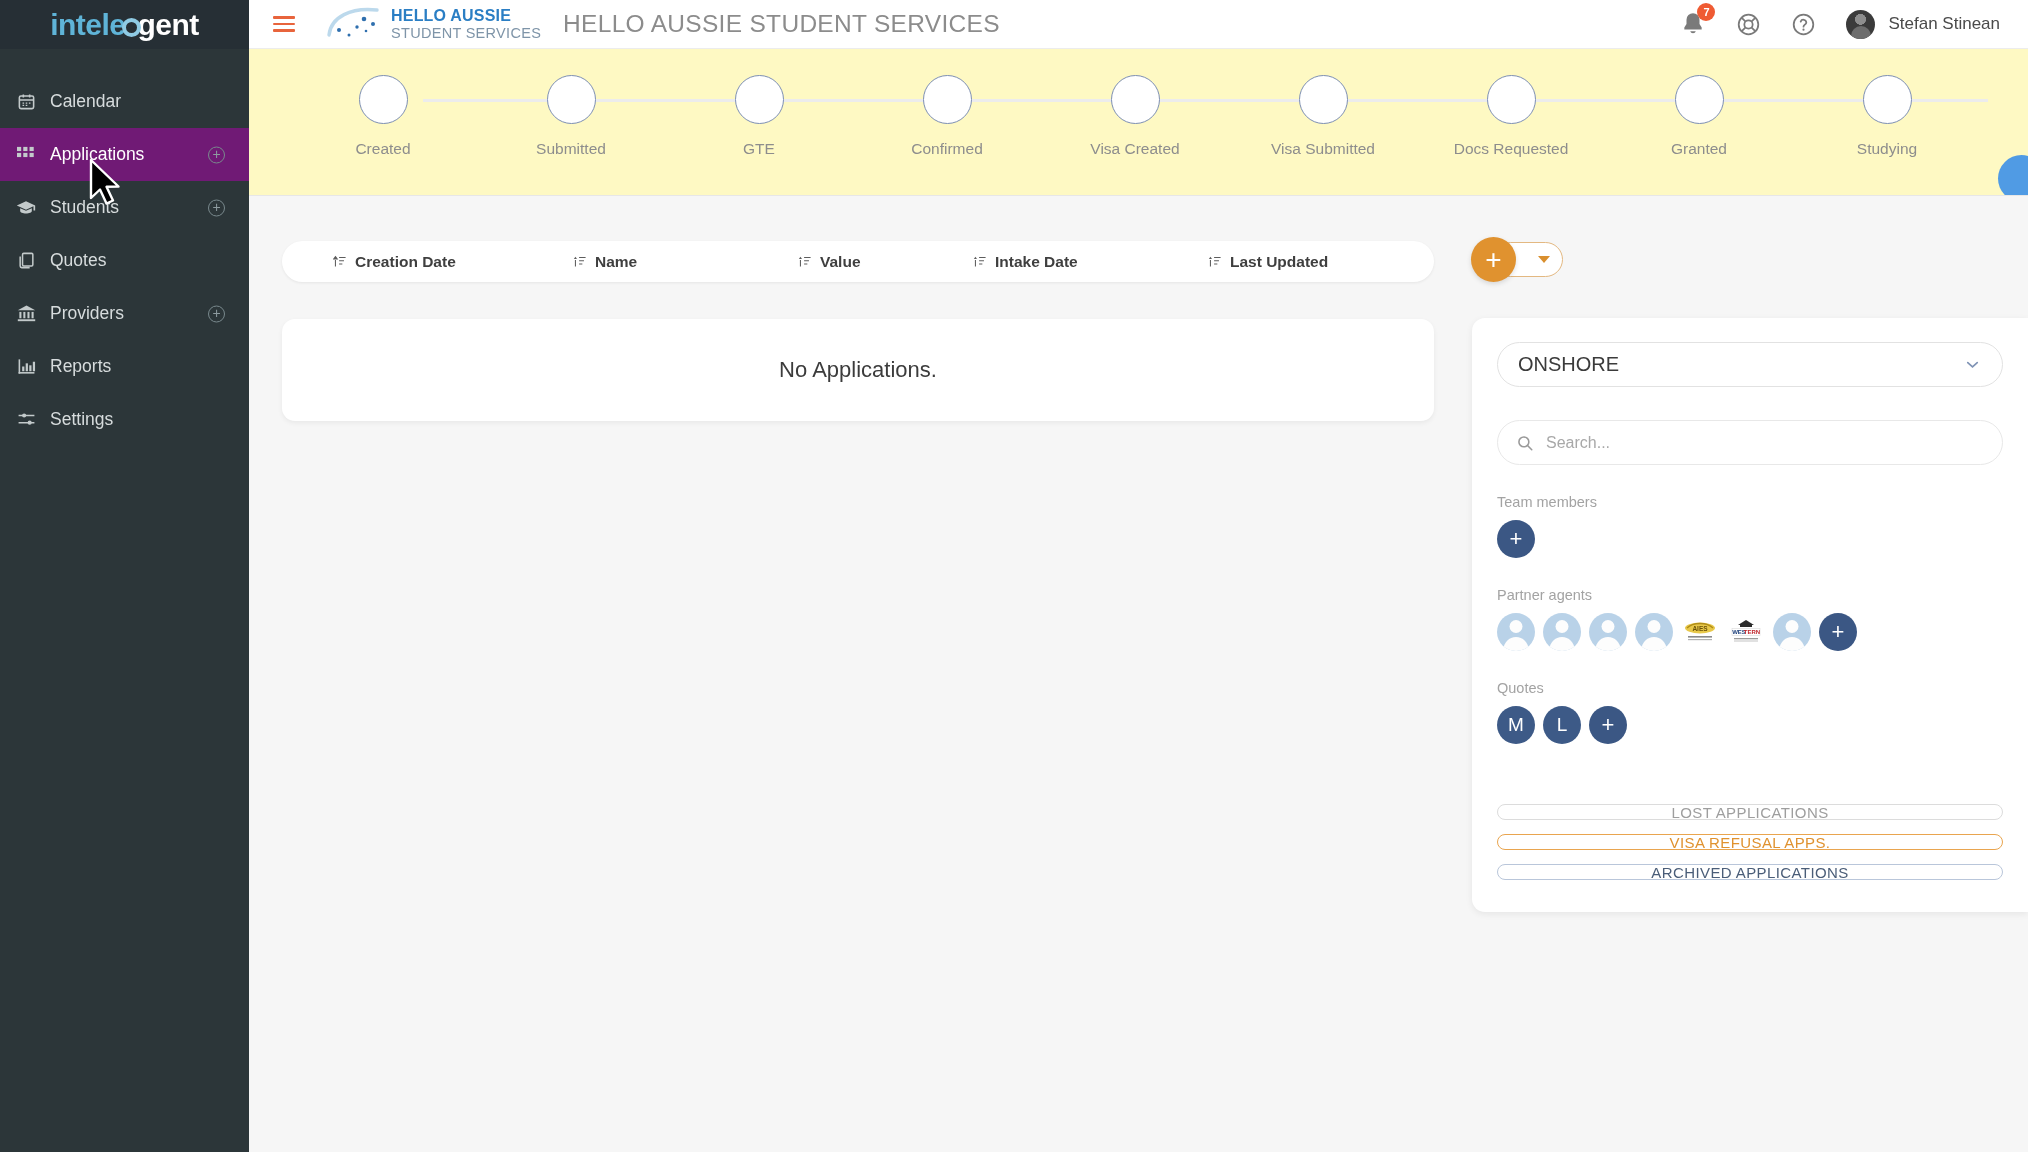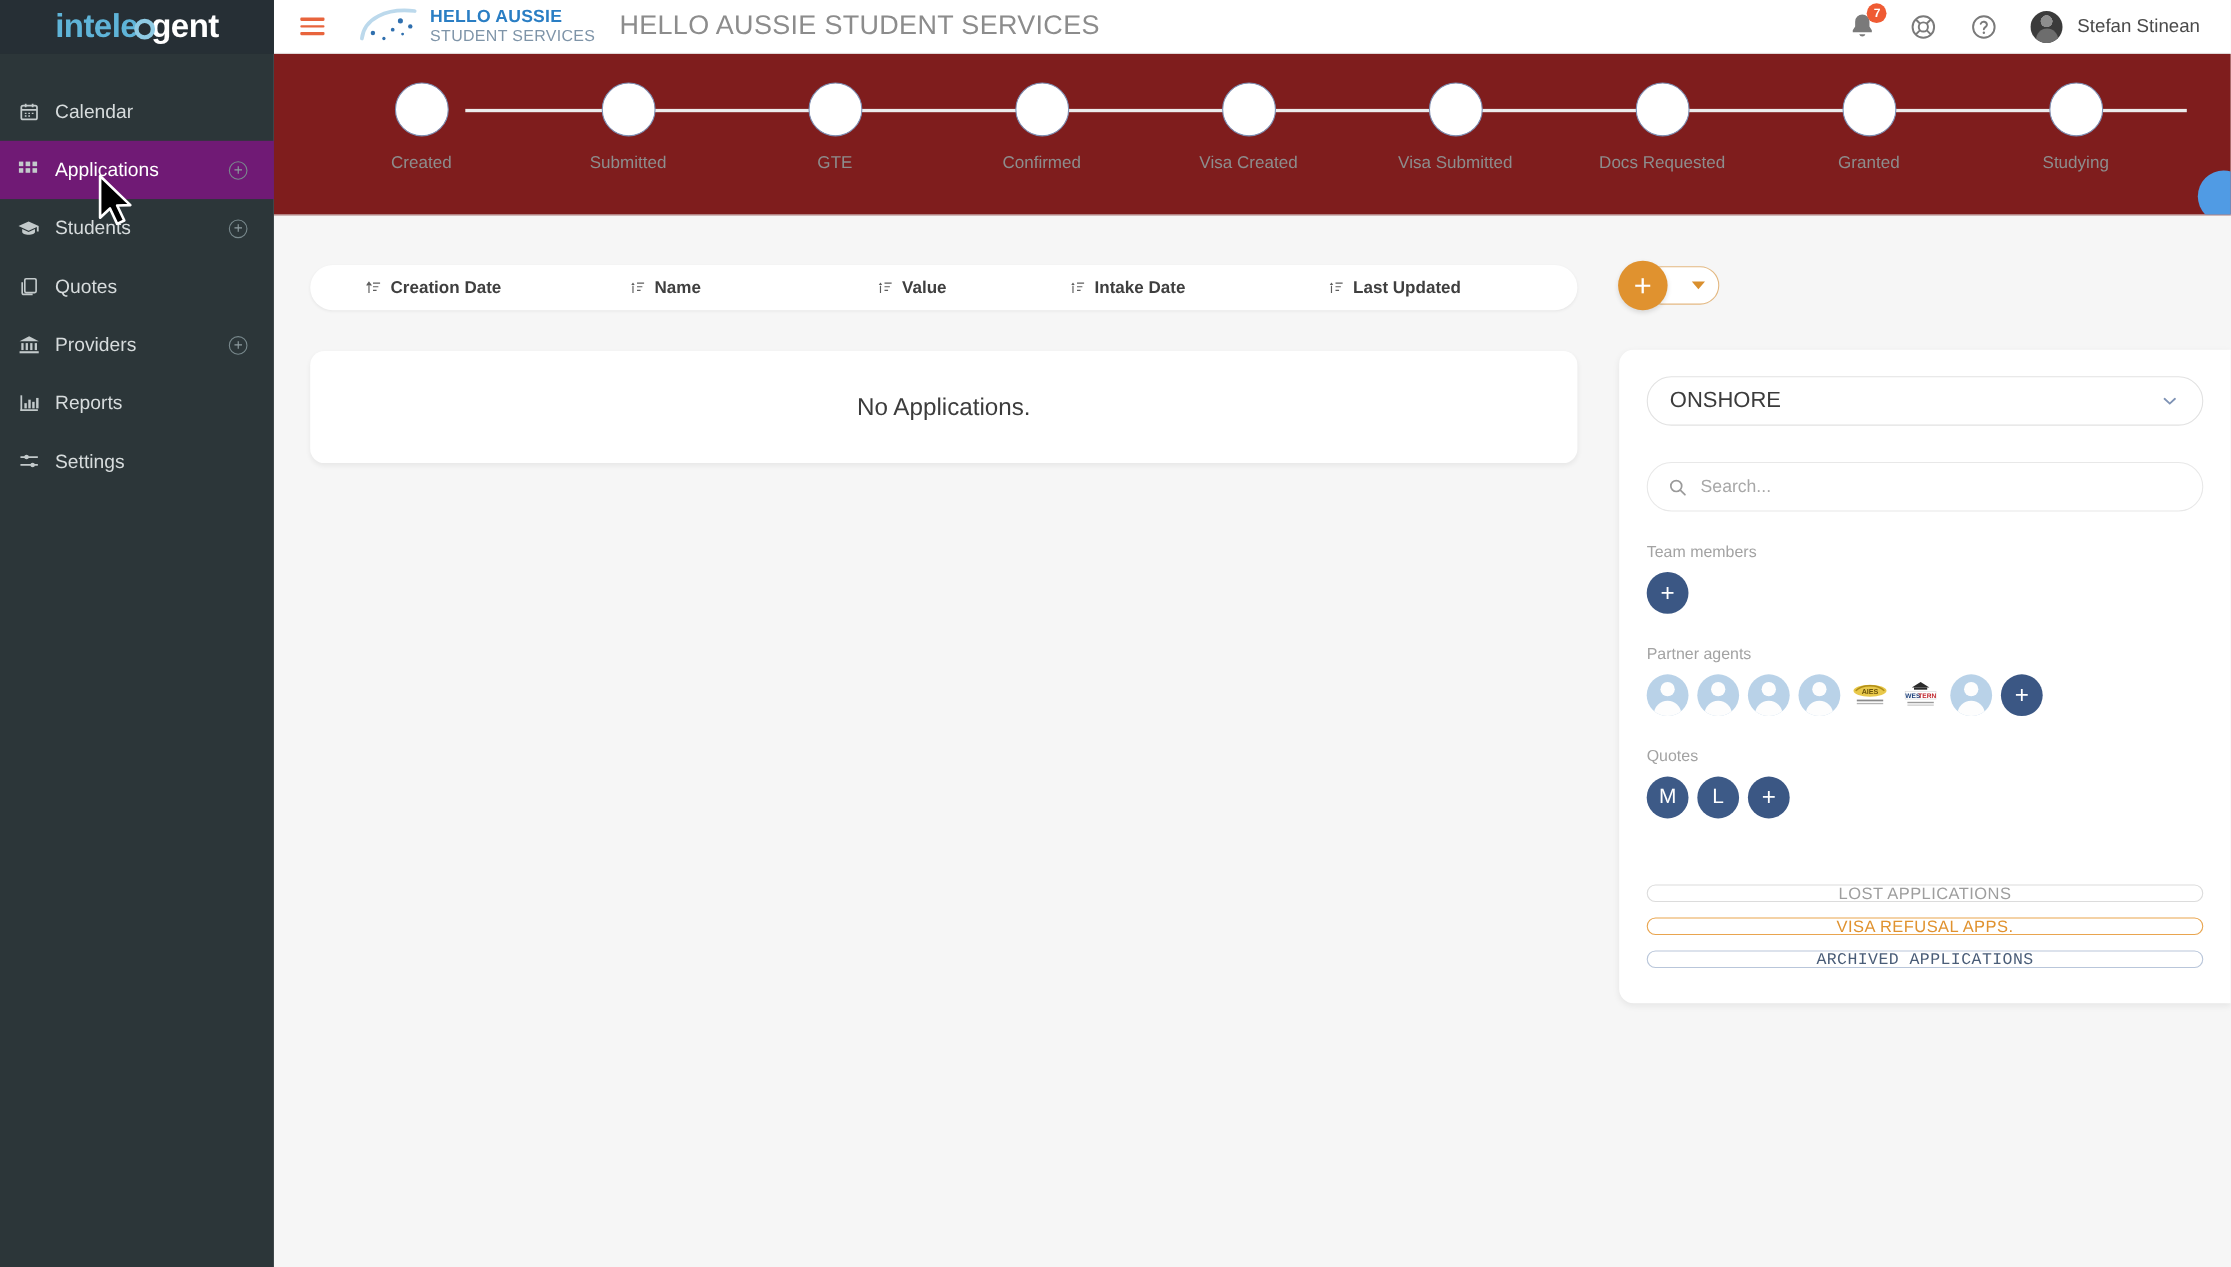--- a/index.html
+++ b/index.html
@@ -91,21 +91,21 @@
     overflow: hidden; position: relative;
   }
   .avatar::after{
     content:""; position:absolute; left:50%; top:58%; width:20px; height:20px;
     transform:translateX(-50%); border-radius:50% 50% 0 0; background:#6d6d6d;
   }
   .uname { font-size: 17px; color: #4a4a4a; white-space: nowrap; }
 
   
   .stepper-band {
-    height: 147px; background: #7f1d1d; position: relative;
+    height: 147px; background: #fef9c3; position: relative;
     border-bottom: 1px solid #e7e7e7;
     overflow: hidden;
   }
   .stepper { position: relative; height: 147px; padding: 0 40px; }
   .steps { display: flex; align-items: flex-start; padding-top: 26px; position: relative; }
   .step { position: relative; display: flex; flex-direction: column; align-items: center; width: 188px; flex: 0 0 188px; }
   .step .dot {
     width: 49px; height: 49px; border-radius: 50%;
     background: #ffffff; border: 1.4px solid #7d8fb3;
     position: relative; z-index: 2;
@@ -209,21 +209,21 @@
     transform:translateX(-50%); border-radius:13px 13px 0 0; background:#fdfdfd;
   }
   .plogo { width: 38px; height: 38px; flex: 0 0 38px; display:flex; align-items:center; justify-content:center; cursor:pointer; }
 
   .wide-btn {
     height: 16px; border-radius: 17px; display: flex; align-items: center; justify-content: center;
     font-size: 15px; letter-spacing: .4px; cursor: pointer; margin-top: 14px;
   }
   .btn-lost { border: 1.2px solid #dcdcdc; color: #9e9e9e; margin-top: 60px; }
   .btn-visa { border: 1.3px solid #e9a54f; color: #e0922f; }
-  .btn-arch { border: 1.3px solid #b9c6da; color: #4a5d78; font-family: Liberation Mono, monospace; }
+  .btn-arch { border: 1.3px solid #b9c6da; color: #4a5d78; }
 
   
   .cursor { position: absolute; left: 88px; top: 158px; z-index: 90; pointer-events: none; }
 </style>
 </head>
 <body>
 
 <div class="app">
 
   <aside class="sidebar">

